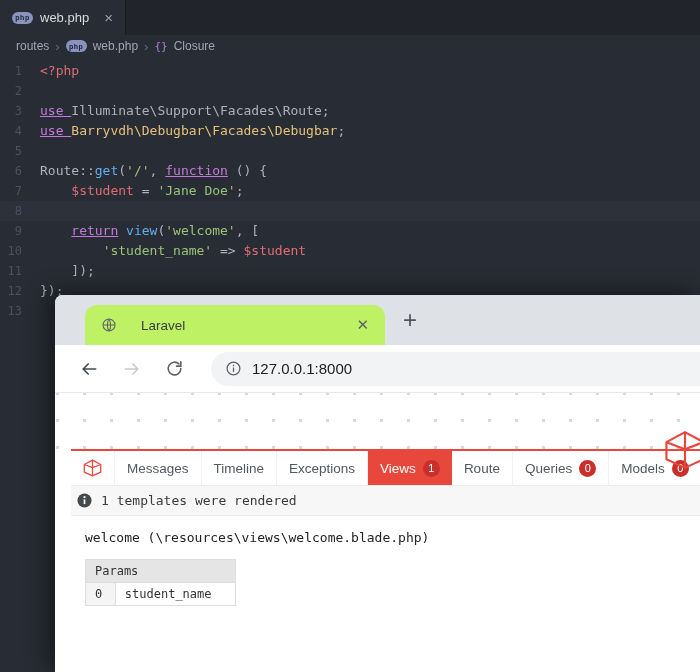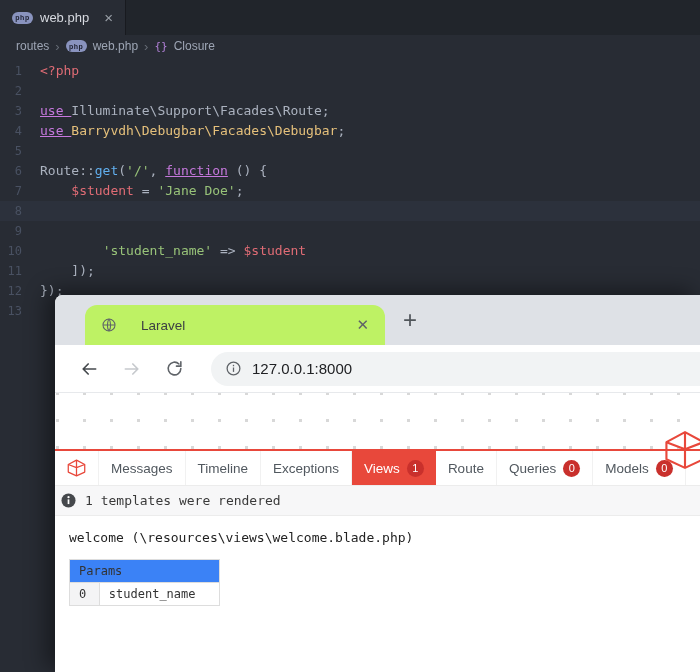--- a/index.html
+++ b/index.html
@@ -42,35 +42,35 @@
   .urlbar { flex:1; height:34px; background:#f1f3f4; border-radius:17px 0 0 17px;
             display:flex; align-items:center; gap:10px; padding:0 14px; margin-left:4px; }
   .url-text { font-size:15px; color:#202124; }
   .content { flex:1; display:flex; flex-direction:column; background:#fff; position:relative; }
   .dots { flex:none; height:56px;
           background-image:radial-gradient(circle,#d8d8d8 1.5px,transparent 1.8px);
           background-size:27px 27px; background-position:16px 14px; }
 
   
   .debugbar { flex:1; background:#fff; border-top:2px solid #e8483b; position:relative;
-              display:flex; flex-direction:column; }
+              display:flex; flex-direction:column;margin-left:16px; }
   .laravel-corner { position:absolute; right:-8px; top:-21px; width:46px; height:40px; }
   .dtabs { flex:none; height:35px; display:flex; align-items:stretch; border-bottom:1px solid #ececec; }
   .dtab { display:flex; align-items:center; gap:7px; padding:0 12px; font-size:13.5px;
           color:#51585f; border-right:1px solid #f1f1f1; white-space:nowrap; }
   .dtab.active { background:#e8483b; color:#fff; border-right:none; }
   .badge { min-width:17px; height:17px; border-radius:9px; background:#c9302c; color:#fff;
            font-size:11px; display:inline-flex; align-items:center; justify-content:center; padding:0 3px; }
   .dstatus { flex:none; height:30px; background:#f7f7f8; border-bottom:1px solid #ececec;
              display:flex; align-items:center; gap:9px; padding:0 6px;
              font-family:"DejaVu Sans Mono",monospace; font-size:13px; color:#3a3a3a; }
   .dbody { padding:14px; font-family:"DejaVu Sans Mono",monospace; font-size:13px; color:#222; }
   .params-table { margin-top:14px; border-collapse:collapse; font-family:"DejaVu Sans Mono",monospace;
                   font-size:12px; color:#333; }
-  .params-table th { background:#3b82f6; border:1px solid #ddd; padding:4px 9px;
+  .params-table th { background:#e5e5e5; border:1px solid #ddd; padding:4px 9px;
                      text-align:left; font-weight:normal; min-width:150px; }
   .params-table td { border:1px solid #ddd; padding:4px 9px; }
   .params-table td.key { background:#f4f4f5; }
 </style>
 </head>
 <body>
 
 <div class="stage">
 
   <div class="editor">
@@ -92,21 +92,21 @@
     </div>
     <div class="code" id="code-lines">
         <div class="code-line"><span class="ln">1</span><span><span class="tok-red">&lt;?php</span></span></div>
         <div class="code-line"><span class="ln">2</span><span></span></div>
         <div class="code-line"><span class="ln">3</span><span><span class="tok-purple">use </span><span class="tok-fg">Illuminate\Support\Facades\Route</span><span class="tok-fg">;</span></span></div>
         <div class="code-line"><span class="ln">4</span><span><span class="tok-purple">use </span><span class="tok-yellow">Barryvdh\Debugbar\Facades\Debugbar</span><span class="tok-fg">;</span></span></div>
         <div class="code-line"><span class="ln">5</span><span></span></div>
         <div class="code-line"><span class="ln">6</span><span><span class="tok-fg">Route</span><span class="tok-fg">::</span><span class="tok-blue">get</span><span class="tok-fg">(</span><span class="tok-green">'/'</span><span class="tok-fg">, </span><span class="tok-purple">function</span><span class="tok-fg"> () {</span></span></div>
         <div class="code-line"><span class="ln">7</span><span><span class="tok-fg">    </span><span class="tok-red">$student</span><span class="tok-fg"> = </span><span class="tok-green">'Jane Doe'</span><span class="tok-fg">;</span></span></div>
         <div class="code-line active"><span class="ln">8</span><span></span></div>
-        <div class="code-line"><span class="ln">9</span></div>
+        <div class="code-line"><span class="ln">9</span><span><span class="tok-fg">    </span><span class="tok-purple">return</span><span class="tok-fg"> </span><span class="tok-blue">view</span><span class="tok-fg">(</span><span class="tok-green">'welcome'</span><span class="tok-fg">, [</span></span></div>
         <div class="code-line"><span class="ln">10</span><span><span class="tok-fg">        </span><span class="tok-green">'student_name'</span><span class="tok-fg"> =&gt; </span><span class="tok-red">$student</span></span></div>
         <div class="code-line"><span class="ln">11</span><span><span class="tok-fg">    ]);</span></span></div>
         <div class="code-line"><span class="ln">12</span><span><span class="tok-fg">});</span></span></div>
         <div class="code-line"><span class="ln">13</span><span></span></div>
       </div>
   </div>
 
   <div class="browser">
     <div class="tabstrip">
       <div class="btab">

